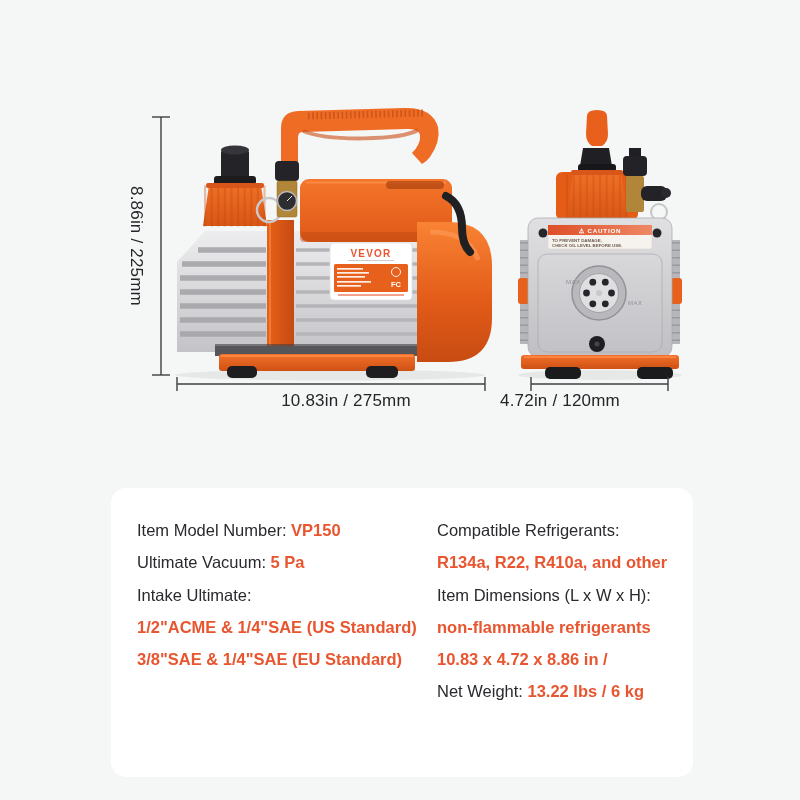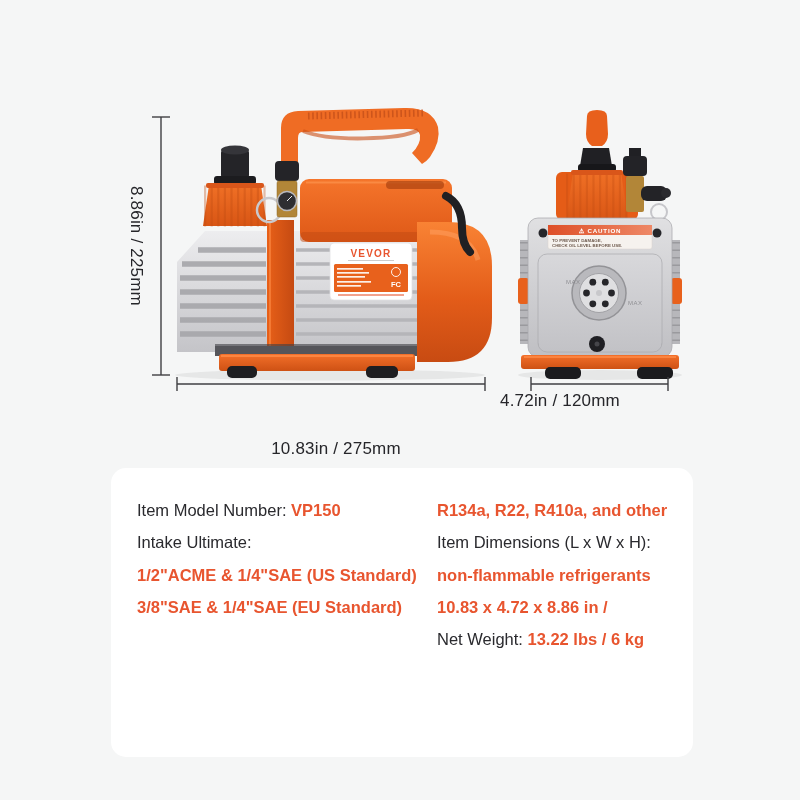--- a/index.html
+++ b/index.html
@@ -2,23 +2,23 @@
 <html><head>
 <meta charset="utf-8">
 <style>
   html,body{margin:0;padding:0;background:#F5F6F6;}
   .stage{position:relative;width:800px;height:800px;background:#F5F6F6;overflow:hidden;
          font-family:"Liberation Sans",sans-serif;}
   .art{position:absolute;left:0;top:0;}
   .dim-label{position:absolute;font-size:17px;font-weight:500;color:#26262A;
              letter-spacing:.2px;white-space:nowrap;}
   .dim-h{left:36px;top:236px;width:200px;height:20px;text-align:center;transform:rotate(90deg);}
-  .dim-ws{left:236px;top:391px;width:200px;text-align:center;margin-top:48px;}
+  .dim-ws{left:246px;top:391px;width:200px;text-align:center;}
   .dim-wf{left:500px;top:391px;width:200px;text-align:left;}
-  .spec-card{position:absolute;left:111px;top:468px;width:582px;height:289px;
+  .spec-card{position:absolute;left:111px;top:488px;width:582px;height:289px;
              background:#FFFFFF;border-radius:15px;}
   .spec-col{position:absolute;top:26px;}
   .col-l{left:26px;}
   .col-r{left:326px;}
   .spec-row{height:32.3px;line-height:32.3px;font-size:16.5px;color:#2A2A2E;white-space:nowrap;}
   .spec-value{color:#E8552F;font-weight:700;}
 </style>
 </head>
 <body>
 
@@ -223,25 +223,27 @@
     </g>
   </svg>
 
   <div class="dim-label dim-h">8.86in / 225mm</div>
   <div class="dim-label dim-ws">10.83in / 275mm</div>
   <div class="dim-label dim-wf">4.72in / 120mm</div>
 
   <div class="spec-card">
     <div class="spec-col col-l">
       <div class="spec-row"><span class="spec-label">Item Model Number: </span><span class="spec-value">VP150</span></div>
+      <div class="spec-row"><span class="spec-label">Ultimate Vacuum: </span><span class="spec-value">5 Pa</span></div>
       <div class="spec-row"><span class="spec-label">Intake Ultimate:</span><span class="spec-value"></span></div>
       <div class="spec-row"><span class="spec-label"></span><span class="spec-value">1/2"ACME &amp; 1/4"SAE (US Standard)</span></div>
       <div class="spec-row"><span class="spec-label"></span><span class="spec-value">3/8"SAE &amp; 1/4"SAE (EU Standard)</span></div>
     </div>
     <div class="spec-col col-r">
+      <div class="spec-row"><span class="spec-label">Compatible Refrigerants:</span><span class="spec-value"></span></div>
       <div class="spec-row"><span class="spec-label"></span><span class="spec-value">R134a, R22, R410a, and other</span></div>
       <div class="spec-row"><span class="spec-label">Item Dimensions (L x W x H):</span><span class="spec-value"></span></div>
       <div class="spec-row"><span class="spec-label"></span><span class="spec-value">non-flammable refrigerants</span></div>
       <div class="spec-row"><span class="spec-label"></span><span class="spec-value">10.83 x 4.72 x 8.86 in /</span></div>
       <div class="spec-row"><span class="spec-label">Net Weight: </span><span class="spec-value">13.22 lbs / 6 kg</span></div>
     </div>
   </div>
 </div>
 
 </body></html>

